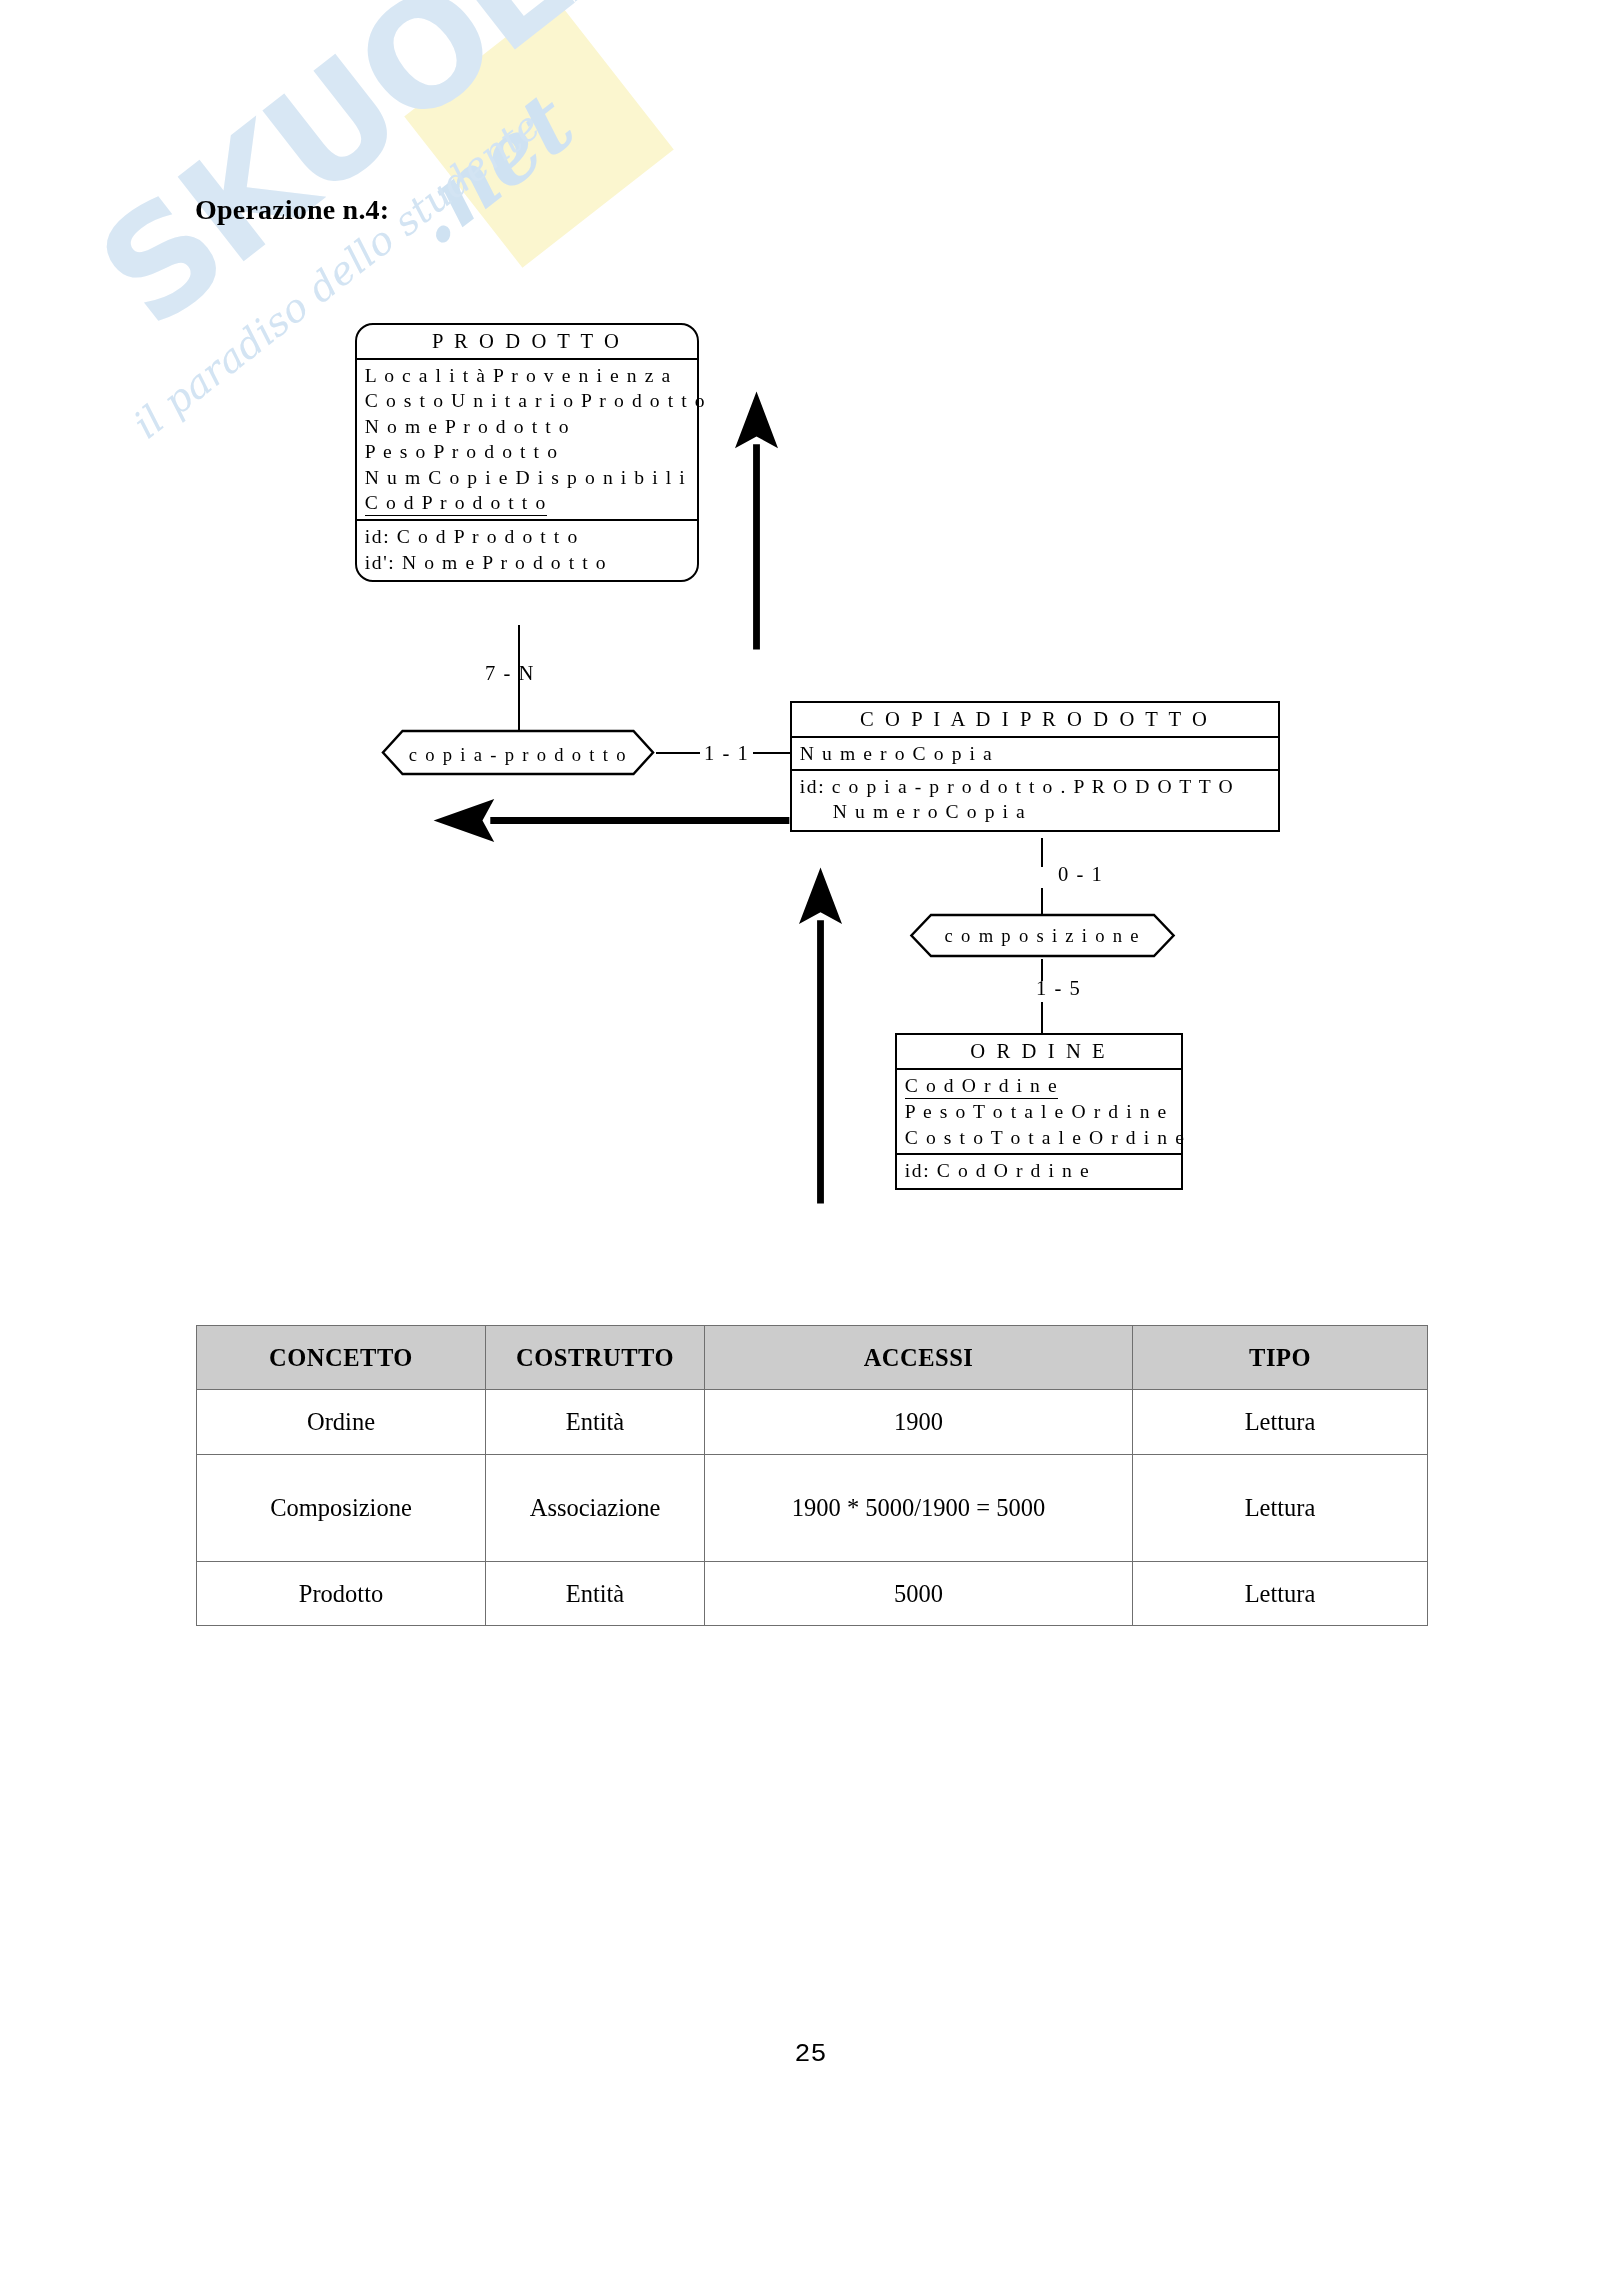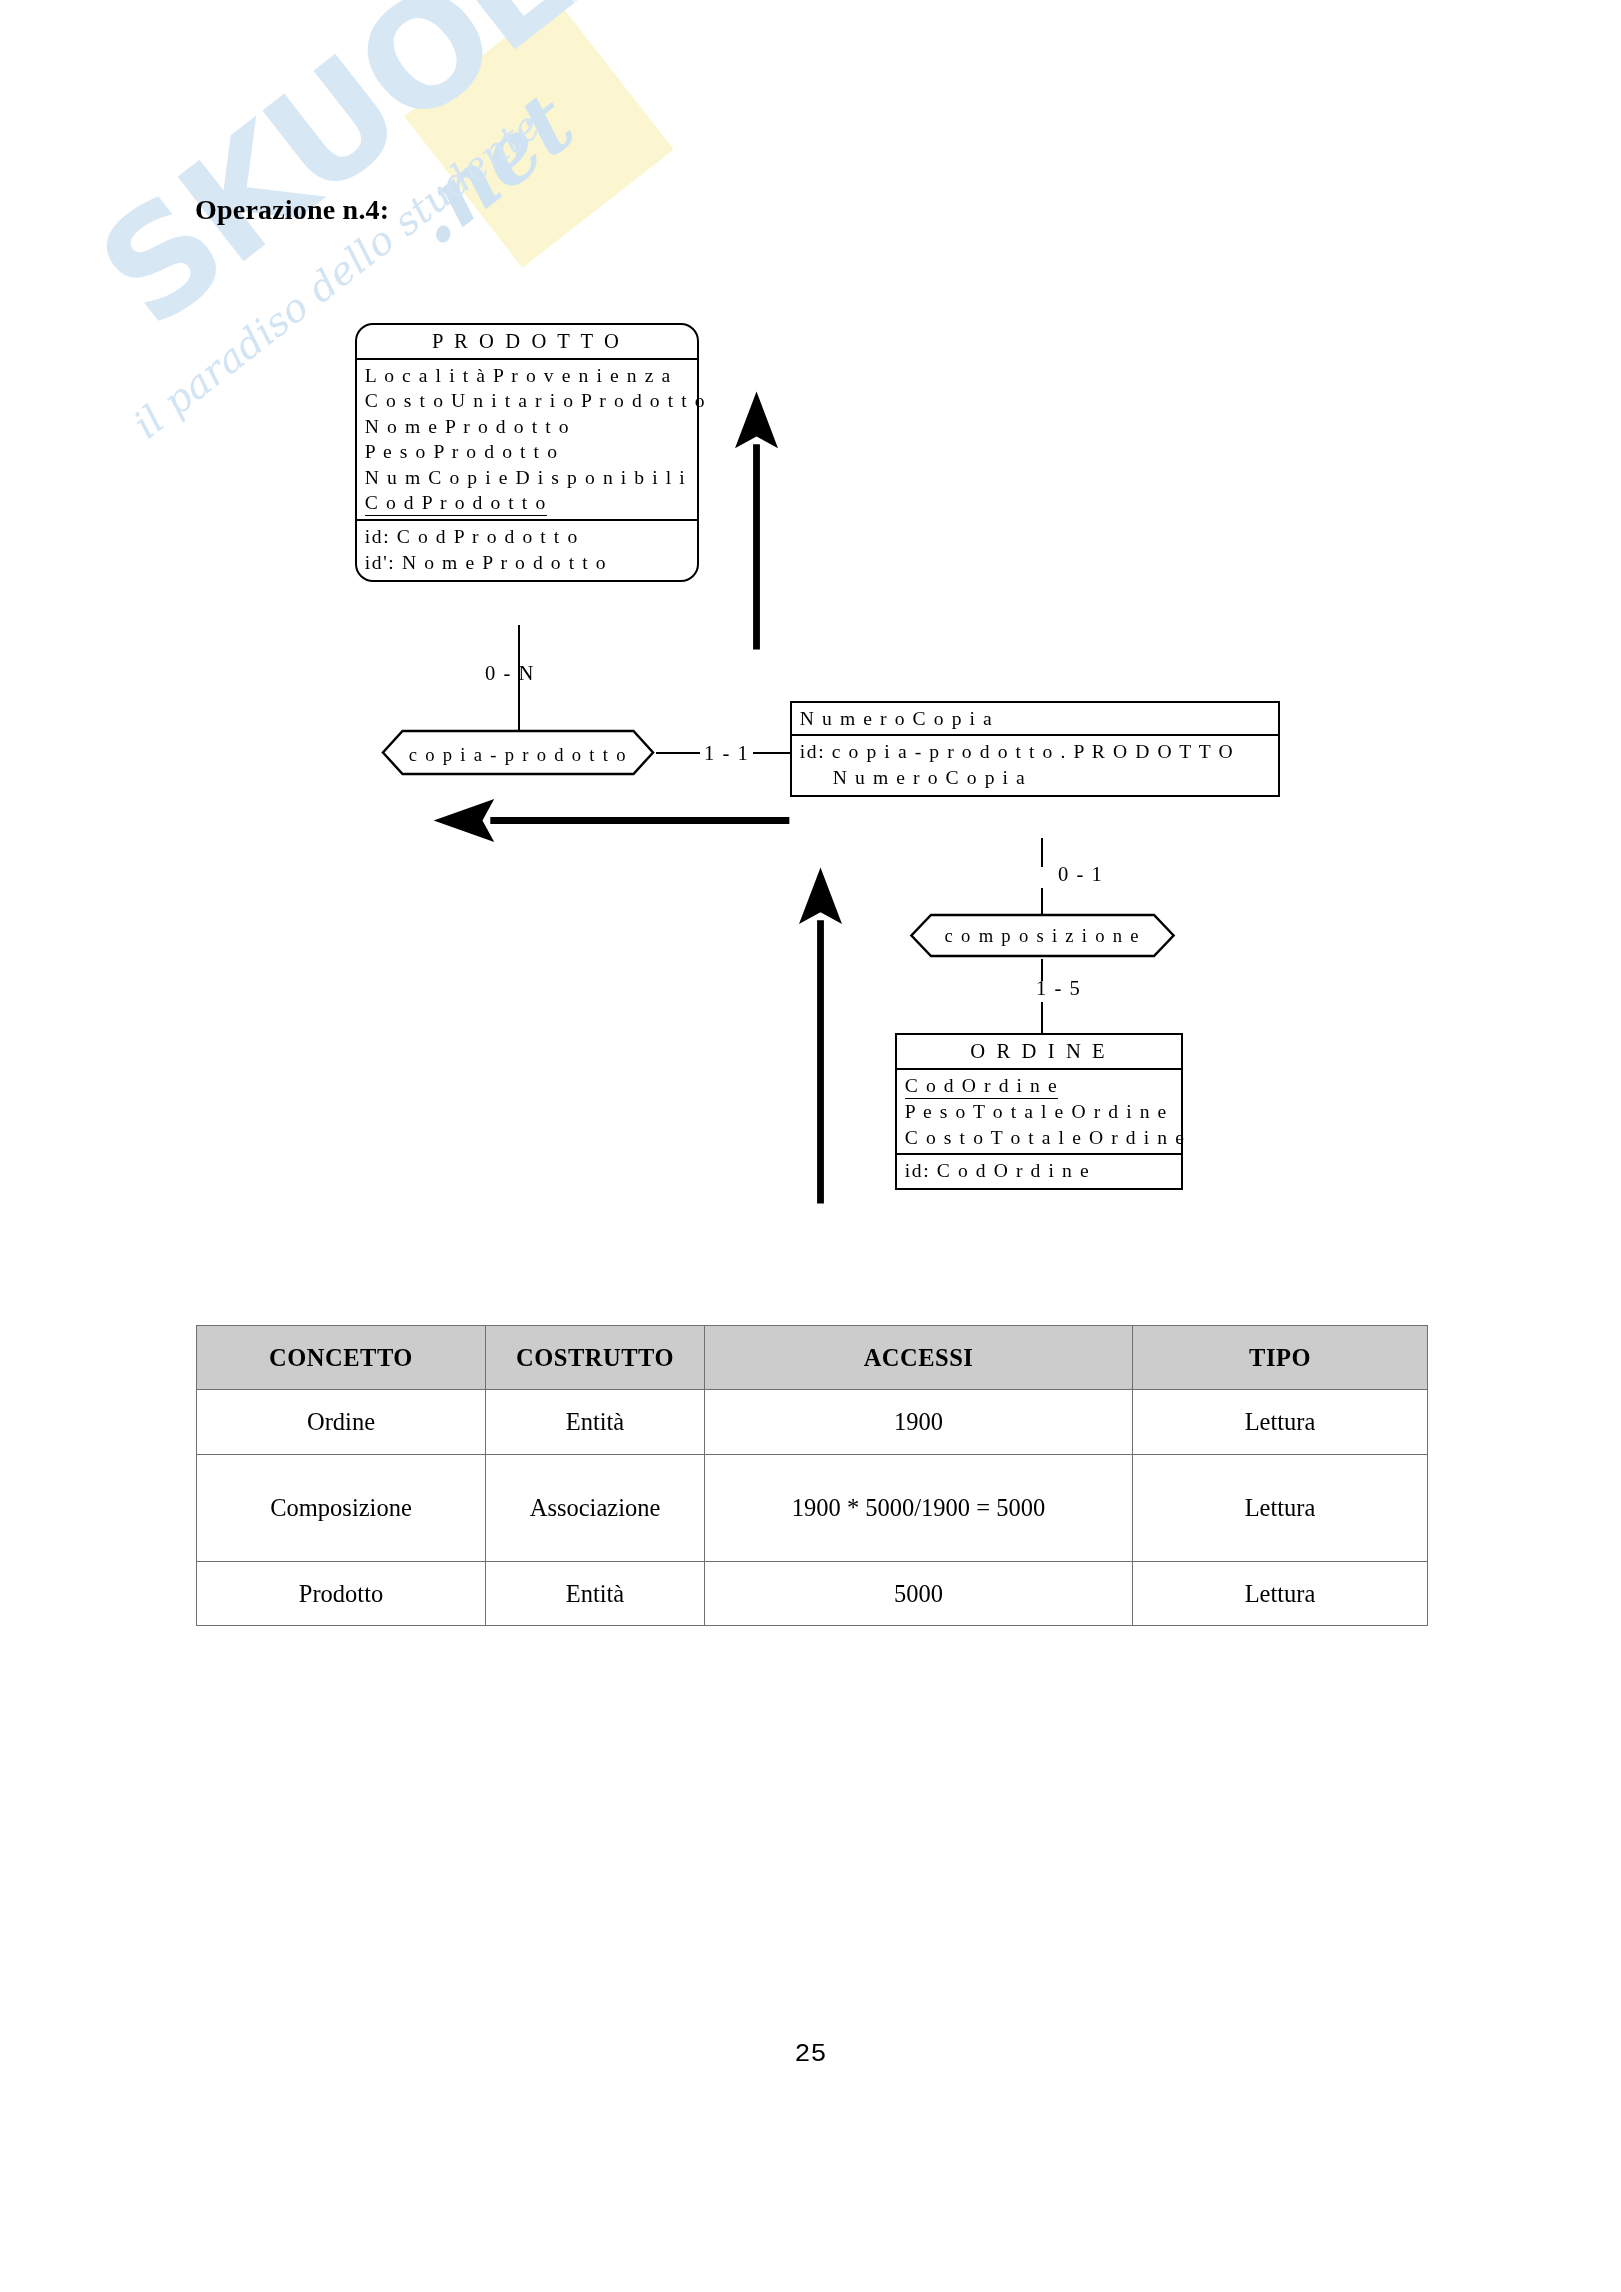--- a/index.html
+++ b/index.html
@@ -245,35 +245,36 @@
         <div class="attr">N u m C o p i e D i s p o n i b i l i</div>
         <div><span class="attr key">C o d P r o d o t t o</span></div>
       </div>
       <div class="ent-ids">
         <div class="idline">id:  C o d P r o d o t t o</div>
         <div class="idline">id':  N o m e P r o d o t t o</div>
       </div>
     </div>
 
     <div class="line-v" style="left:518px; top:625px; height:61px;"></div>
-    <div class="card" style="left:485px; top:662px;">0 - N</div>
+    <div class="card" style="left:485px; top:662px;">7 - N</div>
     <div class="line-v" style="left:518px; top:686px; height:44px;"></div>
 
     <div class="rel" style="left:381px; top:729px; width:274px; height:51px;">
       <svg width="274" height="47" viewBox="0 0 280 48">
         <polygon points="22,2 258,2 278,24 258,46 22,46 2,24" fill="none" stroke="#000" stroke-width="2.5"></polygon>
       </svg>
       <div class="rel-label">c o p i a - p r o d o t t o</div>
     </div>
 
     <div class="line-h" style="left:656px; top:752px; width:44px;"></div>
     <div class="card" style="left:704px; top:742px;">1 - 1</div>
     <div class="line-h" style="left:753px; top:752px; width:37px;"></div>
 
     <div class="entity" style="left:790px; top:701px; width:490px;">
+      <div class="ent-title">C O P I A   D I   P R O D O T T O</div>
       <div class="ent-attrs">
         <div class="attr">N u m e r o C o p i a</div>
       </div>
       <div class="ent-ids">
         <div class="idline">id:  c o p i a - p r o d o t t o . P R O D O T T O</div>
         <div class="idline indent">N u m e r o C o p i a</div>
       </div>
     </div>
 
     <div class="line-v" style="left:1041px; top:838px; height:29px;"></div>

